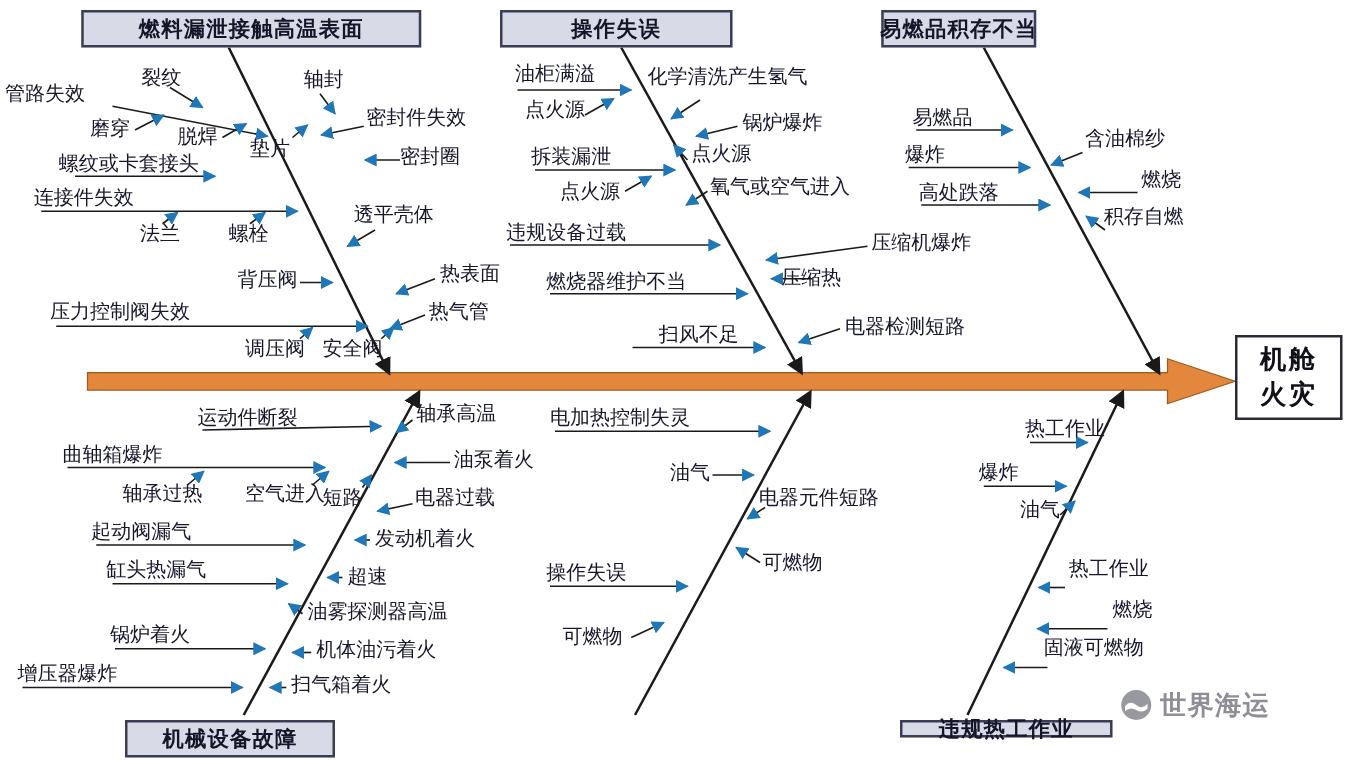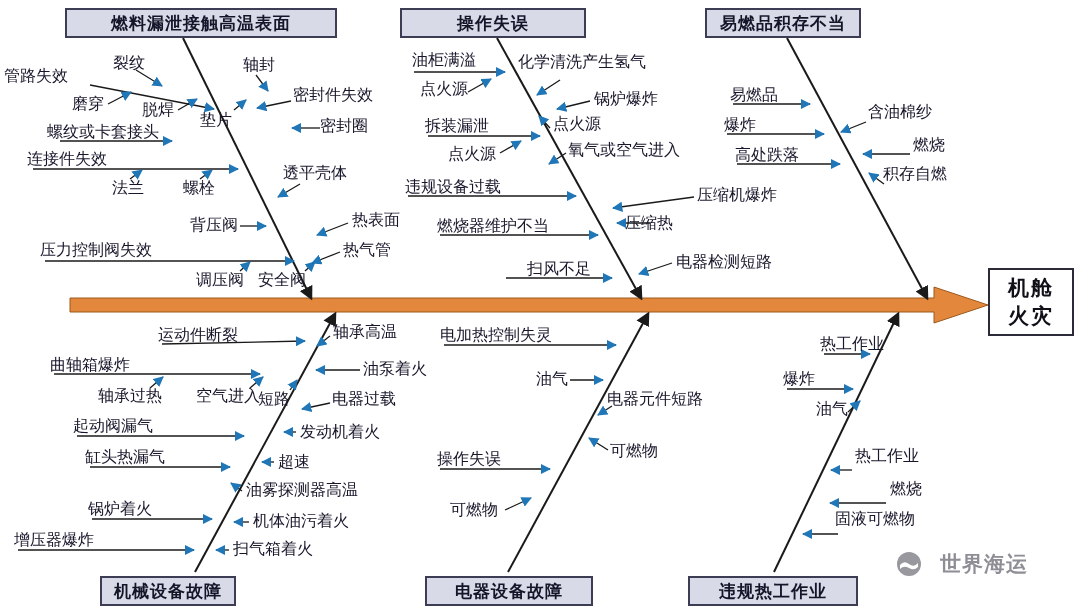--- a/index.html
+++ b/index.html
@@ -7,21 +7,21 @@
   body{font-family:"Liberation Sans","DejaVu Sans",sans-serif}
   .canvas{position:relative;width:1080px;height:613px;background:#ffffff;overflow:hidden}
   svg.layer{position:absolute;left:0;top:0;width:1080px;height:613px}
   .lbl{position:absolute;font-size:16px;line-height:1.05;color:#17172b;white-space:nowrap}
   .cat{position:absolute;display:flex;align-items:center;justify-content:center;
        background:#d9dae7;border:2px solid #3c3c55;font-weight:bold;font-size:17px;
        color:#15152a;letter-spacing:1px;white-space:nowrap}
   .effect{position:absolute;left:988px;top:268px;width:86px;height:68px;border:2px solid #2a2a38;
        display:flex;flex-direction:column;align-items:center;justify-content:center;
        font-size:21px;font-weight:bold;color:#101018;line-height:1.35;letter-spacing:2px;background:#fff}
-  .wm{position:absolute;left:896px;top:550px;display:flex;align-items:center;gap:18px;
+  .wm{position:absolute;left:896px;top:550px;display:flex;align-items:center;gap:6px;
        color:#8e8e96;font-weight:bold;font-size:21px;letter-spacing:1px}
   .wm-icon{width:26px;height:26px;flex:0 0 auto}
 </style>
 </head>
 <body>
 
 <div class="canvas">
 
   <svg class="layer" viewBox="0 0 1080 613">
     <defs>
@@ -116,24 +116,23 @@
       <line x1="787" y1="389" x2="853" y2="389" marker-end="url(#mBlue)"></line>
       <line x1="848" y1="412" x2="860" y2="401" marker-end="url(#mBlue)"></line>
       <line x1="852" y1="470" x2="831" y2="470" marker-end="url(#mBlue)"></line>
       <line x1="886" y1="503" x2="830" y2="503" marker-end="url(#mBlue)"></line>
       <line x1="838" y1="534" x2="803" y2="534" marker-end="url(#mBlue)"></line>
     </g>
   </svg>
 
   <div class="cat" style="left:65px;top:8px;width:272px;height:30px">燃料漏泄接触高温表面</div>
   <div class="cat" style="left:400px;top:8px;width:186px;height:30px">操作失误</div>
-  <div class="cat" style="left:705px;top:8px;width:156px;height:30px">易燃品积存不当</div>
-  <div class="cat" style="left:100px;top:576px;width:136px;height:30px">机械设备故障</div>
-  <div class="cat" style="left:425px;top:576px;width:168px;height:30px">电器设备故障</div>
-  <div class="cat" style="left:688px;top:576px;width:170px;height:30px">违规热工作业</div>
+  <div class="cat" style="left:705px;top:8px;width:124px;height:30px">易燃品积存不当</div>
+  <div class="cat" style="left:100px;top:576px;width:168px;height:30px">机械设备故障</div>
+  <div class="cat" style="left:720px;top:576px;width:170px;height:14px">违规热工作业</div>
 
   <div class="effect">
     <span>机舱</span>
     <span>火灾</span>
   </div>
 
   <div class="lbl" style="left:113px;top:55px">裂纹</div>
   <div class="lbl" style="left:4px;top:68px">管路失效</div>
   <div class="lbl" style="left:72px;top:96px">磨穿</div>
   <div class="lbl" style="left:142px;top:102px">脱焊</div>

